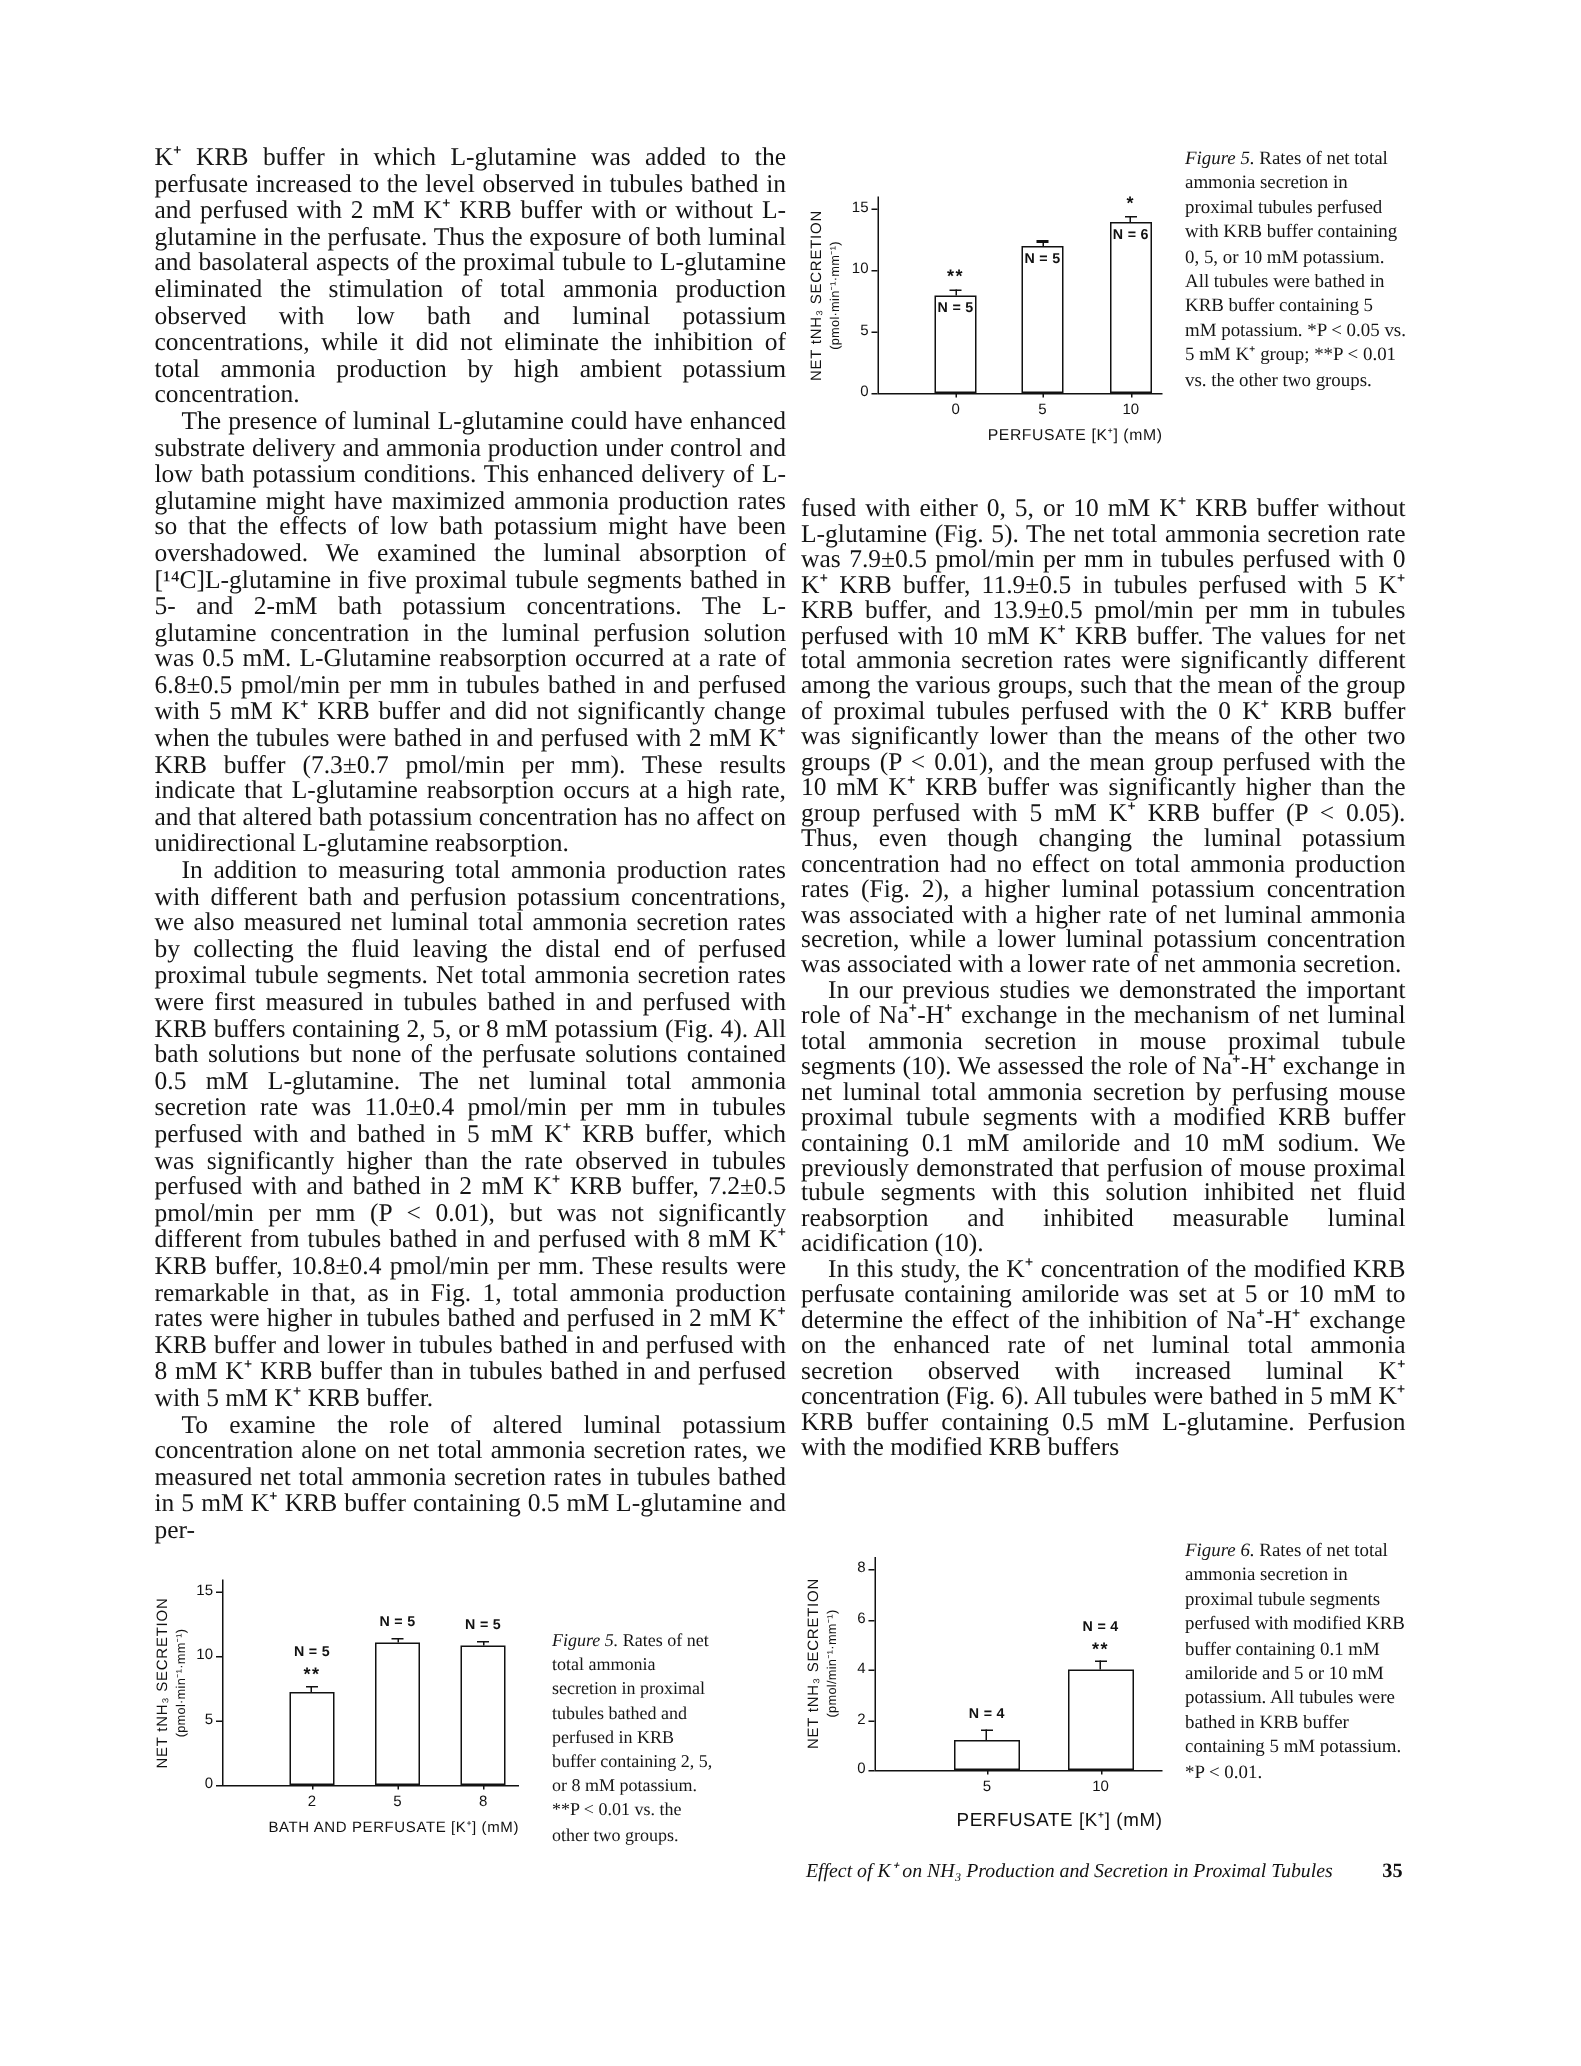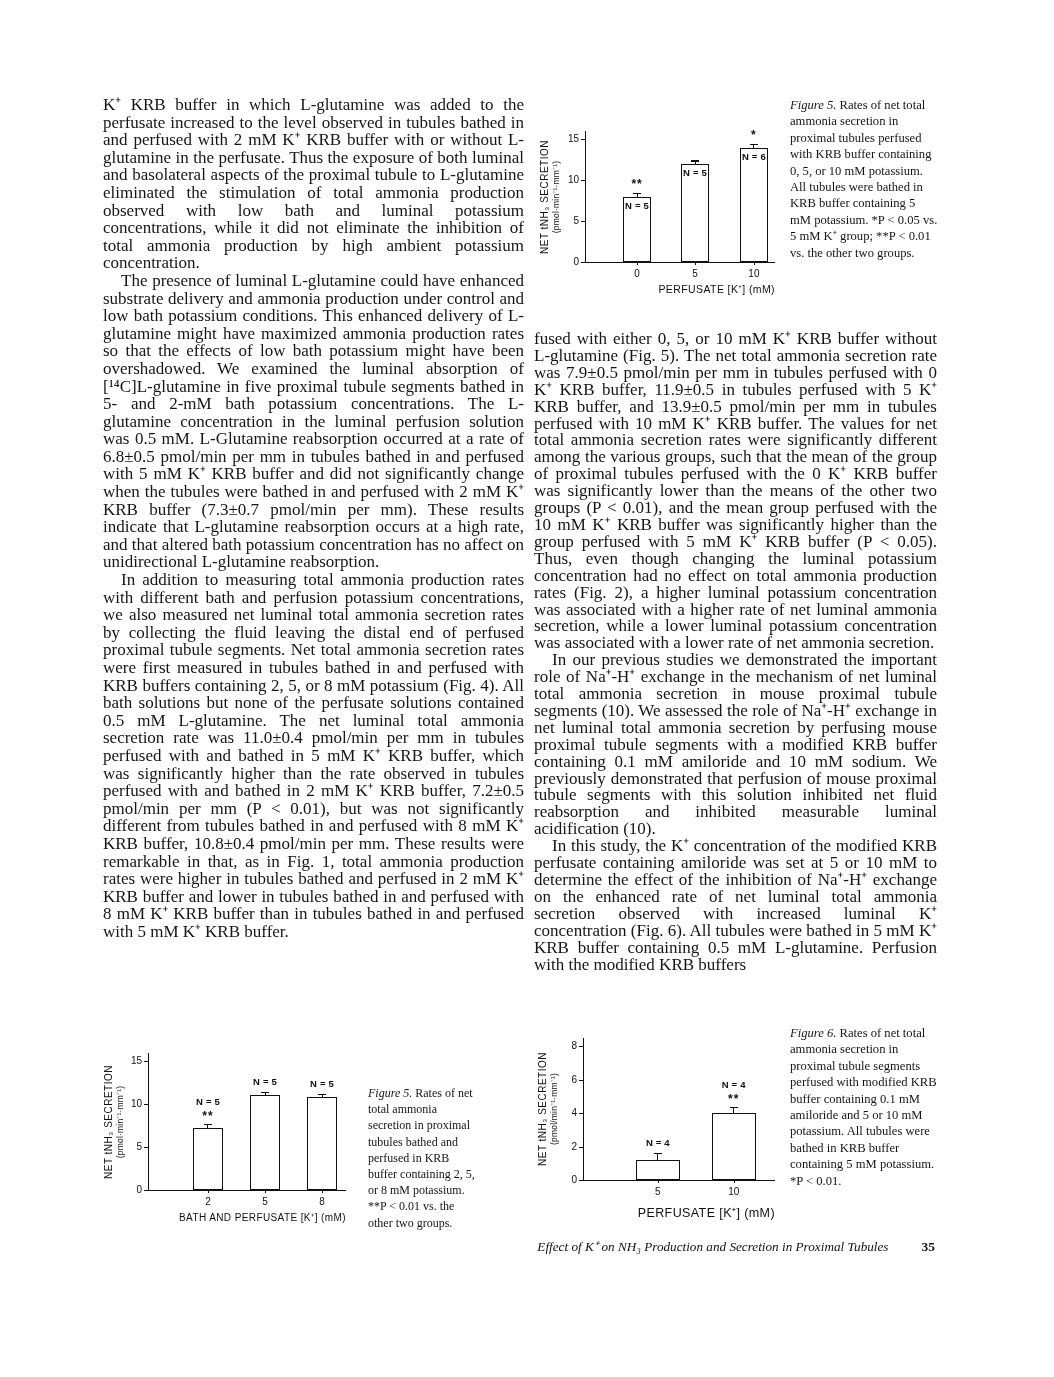--- a/index.html
+++ b/index.html
@@ -43,20 +43,21 @@
 </style>
 </head>
 <body>
 
 <div class="page">
 
   <section class="col col-left">
     <p>K⁺ KRB buffer in which L-glutamine was added to the perfusate increased to the level observed in tubules bathed in and perfused with 2 mM K⁺ KRB buffer with or without L-glutamine in the perfusate. Thus the exposure of both luminal and basolateral aspects of the proximal tubule to L-glutamine eliminated the stimulation of total ammonia production observed with low bath and luminal potassium concentrations, while it did not eliminate the inhibition of total ammonia production by high ambient potassium concentration.</p>
     <p class="indent">The presence of luminal L-glutamine could have enhanced substrate delivery and ammonia production under control and low bath potassium conditions. This enhanced delivery of L-glutamine might have maximized ammonia production rates so that the effects of low bath potassium might have been overshadowed. We examined the luminal absorption of [¹⁴C]L-glutamine in five proximal tubule segments bathed in 5- and 2-mM bath potassium concentrations. The L-glutamine concentration in the luminal perfusion solution was 0.5 mM. L-Glutamine reabsorption occurred at a rate of 6.8±0.5 pmol/min per mm in tubules bathed in and perfused with 5 mM K⁺ KRB buffer and did not significantly change when the tubules were bathed in and perfused with 2 mM K⁺ KRB buffer (7.3±0.7 pmol/min per mm). These results indicate that L-glutamine reabsorption occurs at a high rate, and that altered bath potassium concentration has no affect on unidirectional L-glutamine reabsorption.</p>
     <p class="indent">In addition to measuring total ammonia production rates with different bath and perfusion potassium concentrations, we also measured net luminal total ammonia secretion rates by collecting the fluid leaving the distal end of perfused proximal tubule segments. Net total ammonia secretion rates were first measured in tubules bathed in and perfused with KRB buffers containing 2, 5, or 8 mM potassium (Fig. 4). All bath solutions but none of the perfusate solutions contained 0.5 mM L-glutamine. The net luminal total ammonia secretion rate was 11.0±0.4 pmol/min per mm in tubules perfused with and bathed in 5 mM K⁺ KRB buffer, which was significantly higher than the rate observed in tubules perfused with and bathed in 2 mM K⁺ KRB buffer, 7.2±0.5 pmol/min per mm (P &lt; 0.01), but was not significantly different from tubules bathed in and perfused with 8 mM K⁺ KRB buffer, 10.8±0.4 pmol/min per mm. These results were remarkable in that, as in Fig. 1, total ammonia production rates were higher in tubules bathed and perfused in 2 mM K⁺ KRB buffer and lower in tubules bathed in and perfused with 8 mM K⁺ KRB buffer than in tubules bathed in and perfused with 5 mM K⁺ KRB buffer.</p>
+    <p class="indent">To examine the role of altered luminal potassium concentration alone on net total ammonia secretion rates, we measured net total ammonia secretion rates in tubules bathed in 5 mM K⁺ KRB buffer containing 0.5 mM L-glutamine and per-</p>
   </section>
 
   <section class="col col-right">
     <p>fused with either 0, 5, or 10 mM K⁺ KRB buffer without L-glutamine (Fig. 5). The net total ammonia secretion rate was 7.9±0.5 pmol/min per mm in tubules perfused with 0 K⁺ KRB buffer, 11.9±0.5 in tubules perfused with 5 K⁺ KRB buffer, and 13.9±0.5 pmol/min per mm in tubules perfused with 10 mM K⁺ KRB buffer. The values for net total ammonia secretion rates were significantly different among the various groups, such that the mean of the group of proximal tubules perfused with the 0 K⁺ KRB buffer was significantly lower than the means of the other two groups (P &lt; 0.01), and the mean group perfused with the 10 mM K⁺ KRB buffer was significantly higher than the group perfused with 5 mM K⁺ KRB buffer (P &lt; 0.05). Thus, even though changing the luminal potassium concentration had no effect on total ammonia production rates (Fig. 2), a higher luminal potassium concentration was associated with a higher rate of net luminal ammonia secretion, while a lower luminal potassium concentration was associated with a lower rate of net ammonia secretion.</p>
     <p class="indent">In our previous studies we demonstrated the important role of Na⁺-H⁺ exchange in the mechanism of net luminal total ammonia secretion in mouse proximal tubule segments (10). We assessed the role of Na⁺-H⁺ exchange in net luminal total ammonia secretion by perfusing mouse proximal tubule segments with a modified KRB buffer containing 0.1 mM amiloride and 10 mM sodium. We previously demonstrated that perfusion of mouse proximal tubule segments with this solution inhibited net fluid reabsorption and inhibited measurable luminal acidification (10).</p>
     <p class="indent">In this study, the K⁺ concentration of the modified KRB perfusate containing amiloride was set at 5 or 10 mM to determine the effect of the inhibition of Na⁺-H⁺ exchange on the enhanced rate of net luminal total ammonia secretion observed with increased luminal K⁺ concentration (Fig. 6). All tubules were bathed in 5 mM K⁺ KRB buffer containing 0.5 mM L-glutamine. Perfusion with the modified KRB buffers</p>
   </section>
 
   <div class="chart chart5" style="width: 252px; height: 210px;">
       <div class="axisline" style="position: absolute; left: 52px; top: 39px; width: 1.3px; height: 131px;"></div>

